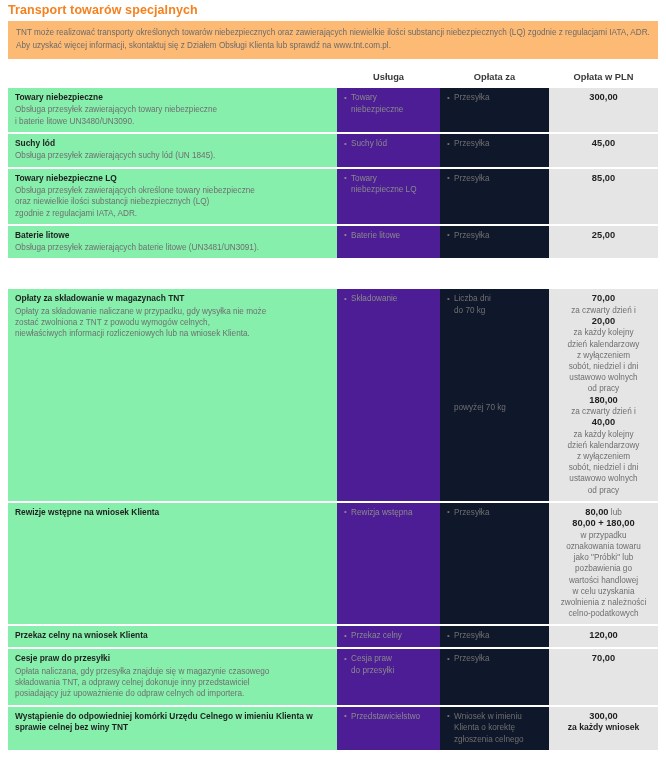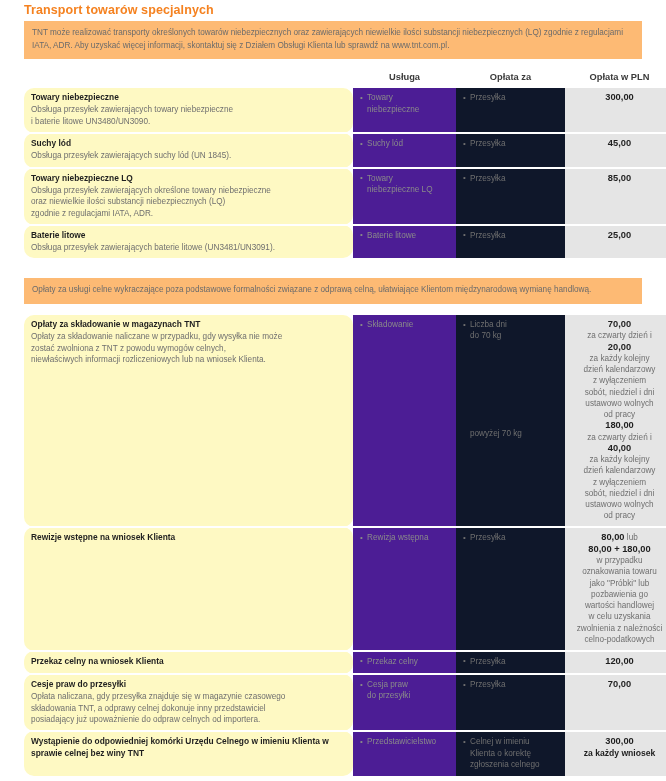--- a/index.html
+++ b/index.html
@@ -8,21 +8,21 @@
     width:666px;
     height:781px;
     background:#ffffff;
     font-family:"Liberation Sans", sans-serif;
     color:#595959;
     -webkit-font-smoothing:antialiased;
     overflow:hidden;
   }
   .page{position:relative;width:666px;height:781px;}
 
-  .section{padding:0 24px;}
+  .section{padding:0 8px;}
 
   .section-title{
     font-size:12.5px;
     font-weight:bold;
     color:#F58220;
     letter-spacing:.1px;
     margin:0;
     padding:3px 0 4px 0;
   }
 
@@ -60,21 +60,21 @@
 
   .ptable tbody td{
     vertical-align:top;
     padding:4px 7px 5px 7px;
     border-top:2px solid #ffffff;
     font-size:8.2px;
     line-height:11.4px;
   }
   .ptable tbody tr:first-child td{border-top:0;}
 
-  .col-desc{background:#fef9c3;color:#6f6f6f;border-radius:10px;}
+  .col-desc{background:#86efac;color:#6f6f6f;}
   .col-serv{background:#4c1d95;color:#8a8a8a;}
   .col-unit{background:#0f172a;color:#6f6f6f;}
   .col-price{background:#e5e5e5;color:#2b2b2b;text-align:center;}
 
   .desc-title{
     display:block;
     font-weight:bold;
     color:#1f1f1f;
     font-size:8.4px;
     line-height:11.6px;
@@ -230,23 +230,20 @@
           </td>
         </tr>
 
       </tbody>
     </table>
   </div>
 
   <div class="gap"></div>
 
   <div class="section">
-    <div class="intro">
-      <p>Opłaty za usługi celne wykraczające poza podstawowe formalności związane z odprawą celną, ułatwiające Klientom międzynarodową wymianę handlową.</p>
-    </div>
 
     <div class="gap-sm"></div>
 
     <table class="ptable" style="margin-top:0;">
       <colgroup>
           <col class="c1">
           <col class="c2">
           <col class="c3">
           <col class="c4">
         </colgroup>
@@ -392,21 +389,21 @@
               <span>w imieniu Klienta w sprawie celnej bez winy TNT</span>
             </span>
           </td>
           <td class="col-serv">
             <span class="bullet">
               <span class="ln">Przedstawicielstwo</span>
             </span>
           </td>
           <td class="col-unit">
             <span class="bullet">
-              <span class="ln">Celnej w imieniu</span>
+              <span class="ln">Wniosek w imieniu</span>
               <span class="ln">Klienta o korektę</span>
               <span class="ln">zgłoszenia celnego</span>
             </span>
           </td>
           <td class="col-price">
             <span class="price-amt" style="display:block;">300,00</span>
             <span class="price-bold-note">za każdy wniosek</span>
           </td>
         </tr>
 

